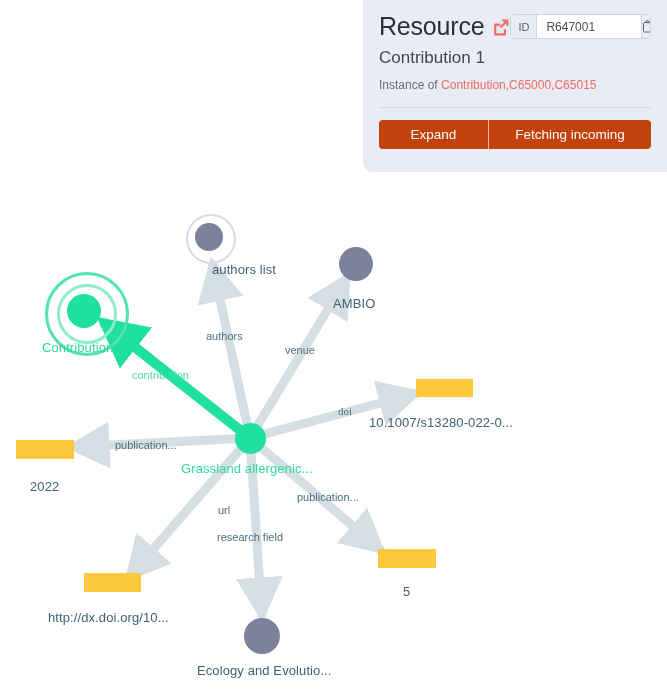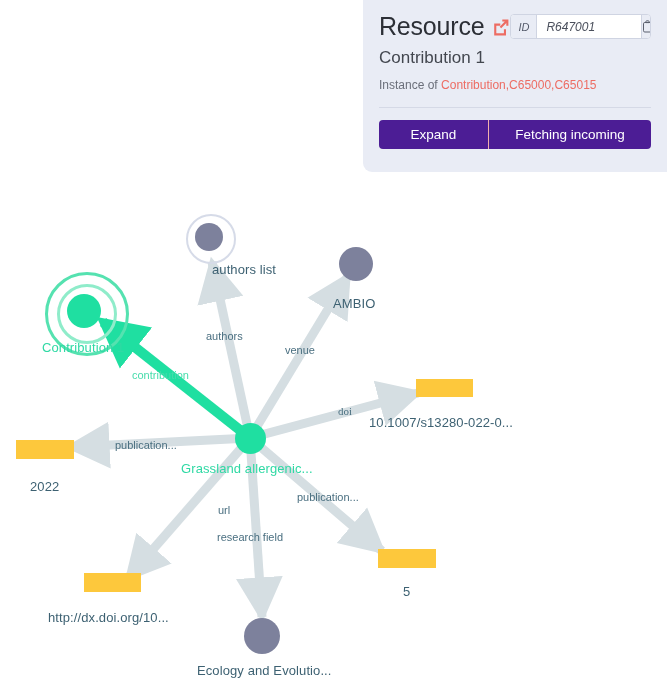--- a/index.html
+++ b/index.html
@@ -36,21 +36,21 @@
     padding:14px 16px 0 16px;
   }
   .panel-top{display:flex;align-items:center;}
   .panel-title{
     font-size:25px;color:#2c2f36;font-weight:400;line-height:1;
     letter-spacing:-.2px;
   }
   .ext-icon{margin-left:8px;display:flex;align-items:center;}
   .id-group{
     margin-left:auto;display:flex;align-items:stretch;height:23px;
-    border:1px solid #cfd4e2;border-radius:4px;overflow:hidden;background:#fff;font-style:italic;
+    border:1px solid #cfd4e2;border-radius:4px;overflow:hidden;background:#fff;
   }
   .id-tag{
     background:#e9ecf5;color:#555b6b;font-size:11px;
     display:flex;align-items:center;padding:0 7px;
     border-right:1px solid #cfd4e2;
   }
   .id-value{
     background:#ffffff;color:#4a4f5c;font-size:12px;
     display:flex;align-items:center;padding:0 9px;min-width:86px;
   }
@@ -65,21 +65,21 @@
     margin-top:10px;font-size:12px;color:#6b6f7a;line-height:1.3;
   }
   .res-instance .cls{color:#ed6c63;}
   .divider{
     margin-top:13px;height:1px;background:#d5d9e6;
   }
   .btn-row{
     margin-top:12px;display:flex;height:29px;border-radius:4px;overflow:hidden;
   }
   .btn{
-    background:#4c1d95;color:#ffffff;font-size:13.5px;
+    background:#c2410c;color:#ffffff;font-size:13.5px;
     display:flex;align-items:center;justify-content:center;
     flex:0 0 auto;
   }
   .btn.expand{width:109px;border-right:1px solid #f1b0ad;}
   .btn.fetching{flex:1;}
 </style>
 </head>
 <body>
 
 <svg id="graph-canvas" viewBox="0 0 667 691" xmlns="http://www.w3.org/2000/svg">

